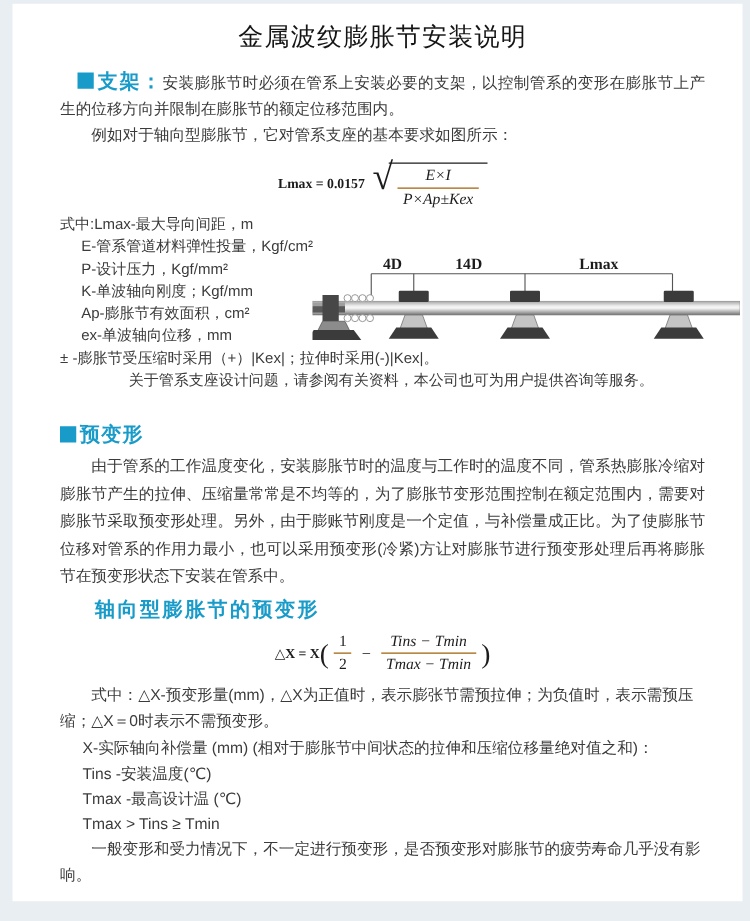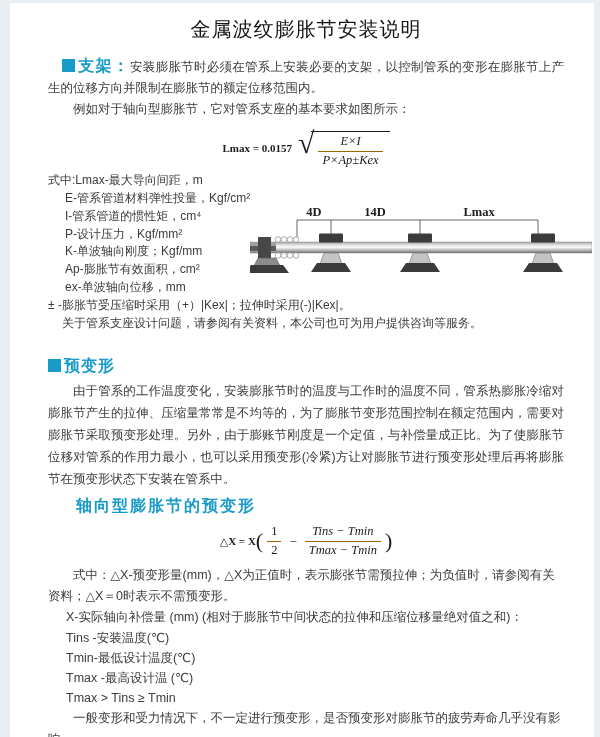--- a/index.html
+++ b/index.html
@@ -35,21 +35,21 @@
   .frac .den { display:block; padding:1px 4px 0 4px; }
   .frac.upright { font-style:normal; }
   .paren { font-size:22px; font-weight:normal; vertical-align:middle; }
   .f-mid { font-size:13px; vertical-align:middle; margin:0 4px; }
   .f2 { margin:7px 0 6px 0; }
 
   
   .defs { margin-top:2px; position:relative; }
   .def-line { font-size:12px; line-height:17.8px; padding-left:17px; color:#3b3b3b; }
   .def-line.flush { padding-left:0; }
-  .def-line.half { padding-left:14px; }
+  .def-line.half { padding-left:14px;text-align:center; }
   .diagram { position:absolute; top:30px; left:202px; }
 
   h2.section { color:var(--accent); font-size:16px; font-weight:bold; margin:24px 0 3px 0; letter-spacing:1px; }
   .p-preform { line-height:22px; }
   h3.sub { color:var(--accent); font-weight:bold; margin:6px 0 3px 28px; font-size:16px; letter-spacing:2px; }
 
   .p-note { font-size:12.5px; line-height:21px; }
   .pl { padding-left:18px; }
   .temp-line { font-size:12.5px; line-height:20px; padding-left:18px; }
 </style>
@@ -68,21 +68,20 @@
     <div class="formula f1">
       <span class="f-bold">Lmax = 0.0157</span><span class="sqrt">
           <span class="sqrt-sign">√</span>
           <span class="sqrt-body"><span class="frac"><span class="num">E×I</span><span class="den">P×Ap±Kex</span></span></span>
         </span>
     </div>
 
     <div class="defs">
       <div class="def-line flush">式中:Lmax-最大导向间距，m</div>
       <div class="def-line">E-管系管道材料弹性投量，Kgf/cm²</div>
-      <div class="def-line">I-管系管道的惯性矩，cm⁴</div>
       <div class="def-line">P-设计压力，Kgf/mm²</div>
       <div class="def-line">K-单波轴向刚度；Kgf/mm</div>
       <div class="def-line">Ap-膨胀节有效面积，cm²</div>
       <div class="def-line">ex-单波轴向位移，mm</div>
       <div class="def-line flush">± -膨胀节受压缩时采用（+）|Kex|；拉伸时采用(-)|Kex|。</div>
       <div class="def-line half">关于管系支座设计问题，请参阅有关资料，本公司也可为用户提供咨询等服务。</div>
 
       <svg class="diagram" width="342" height="95" viewBox="0 0 342 95">
         <defs>
           <linearGradient id="pipeGrad" x1="0" y1="0" x2="0" y2="1">
@@ -153,22 +152,21 @@
     <h3 class="sub">轴向型膨胀节的预变形</h3>
 
     <div class="formula f2">
       <span class="f-bold">△X = X</span><span class="paren">(</span>
       <span class="frac upright"><span class="num">1</span><span class="den">2</span></span>
       <span class="f-mid">−</span>
       <span class="frac"><span class="num">Tins − Tmin</span><span class="den">Tmax − Tmin</span></span>
       <span class="paren">)</span>
     </div>
 
-    <p class="p-note ti2">式中：△X-预变形量(mm)，△X为正值时，表示膨张节需预拉伸；为负值时，请参阅有关资料；△X＝0时表示不需预变形。</p>
+    <p class="p-note ti2">式中：△X-预变形量(mm)，△X为正值时，表示膨张节需预拉伸；为负值时，表示需预压缩；△X＝0时表示不需预变形。</p>
     <p class="p-note pl">X-实际轴向补偿量 (mm) (相对于膨胀节中间状态的拉伸和压缩位移量绝对值之和)：</p>
     <p class="temp-line">Tins -安装温度(℃)</p>
-    <p class="temp-line">Tmin-最低设计温度(℃)</p>
     <p class="temp-line">Tmax -最高设计温 (℃)</p>
     <p class="temp-line">Tmax &gt; Tins ≥ Tmin</p>
     <p class="p-note ti2">一般变形和受力情况下，不一定进行预变形，是否预变形对膨胀节的疲劳寿命几乎没有影响。</p>
 
   </div>
 </div>
 
 </body></html>

